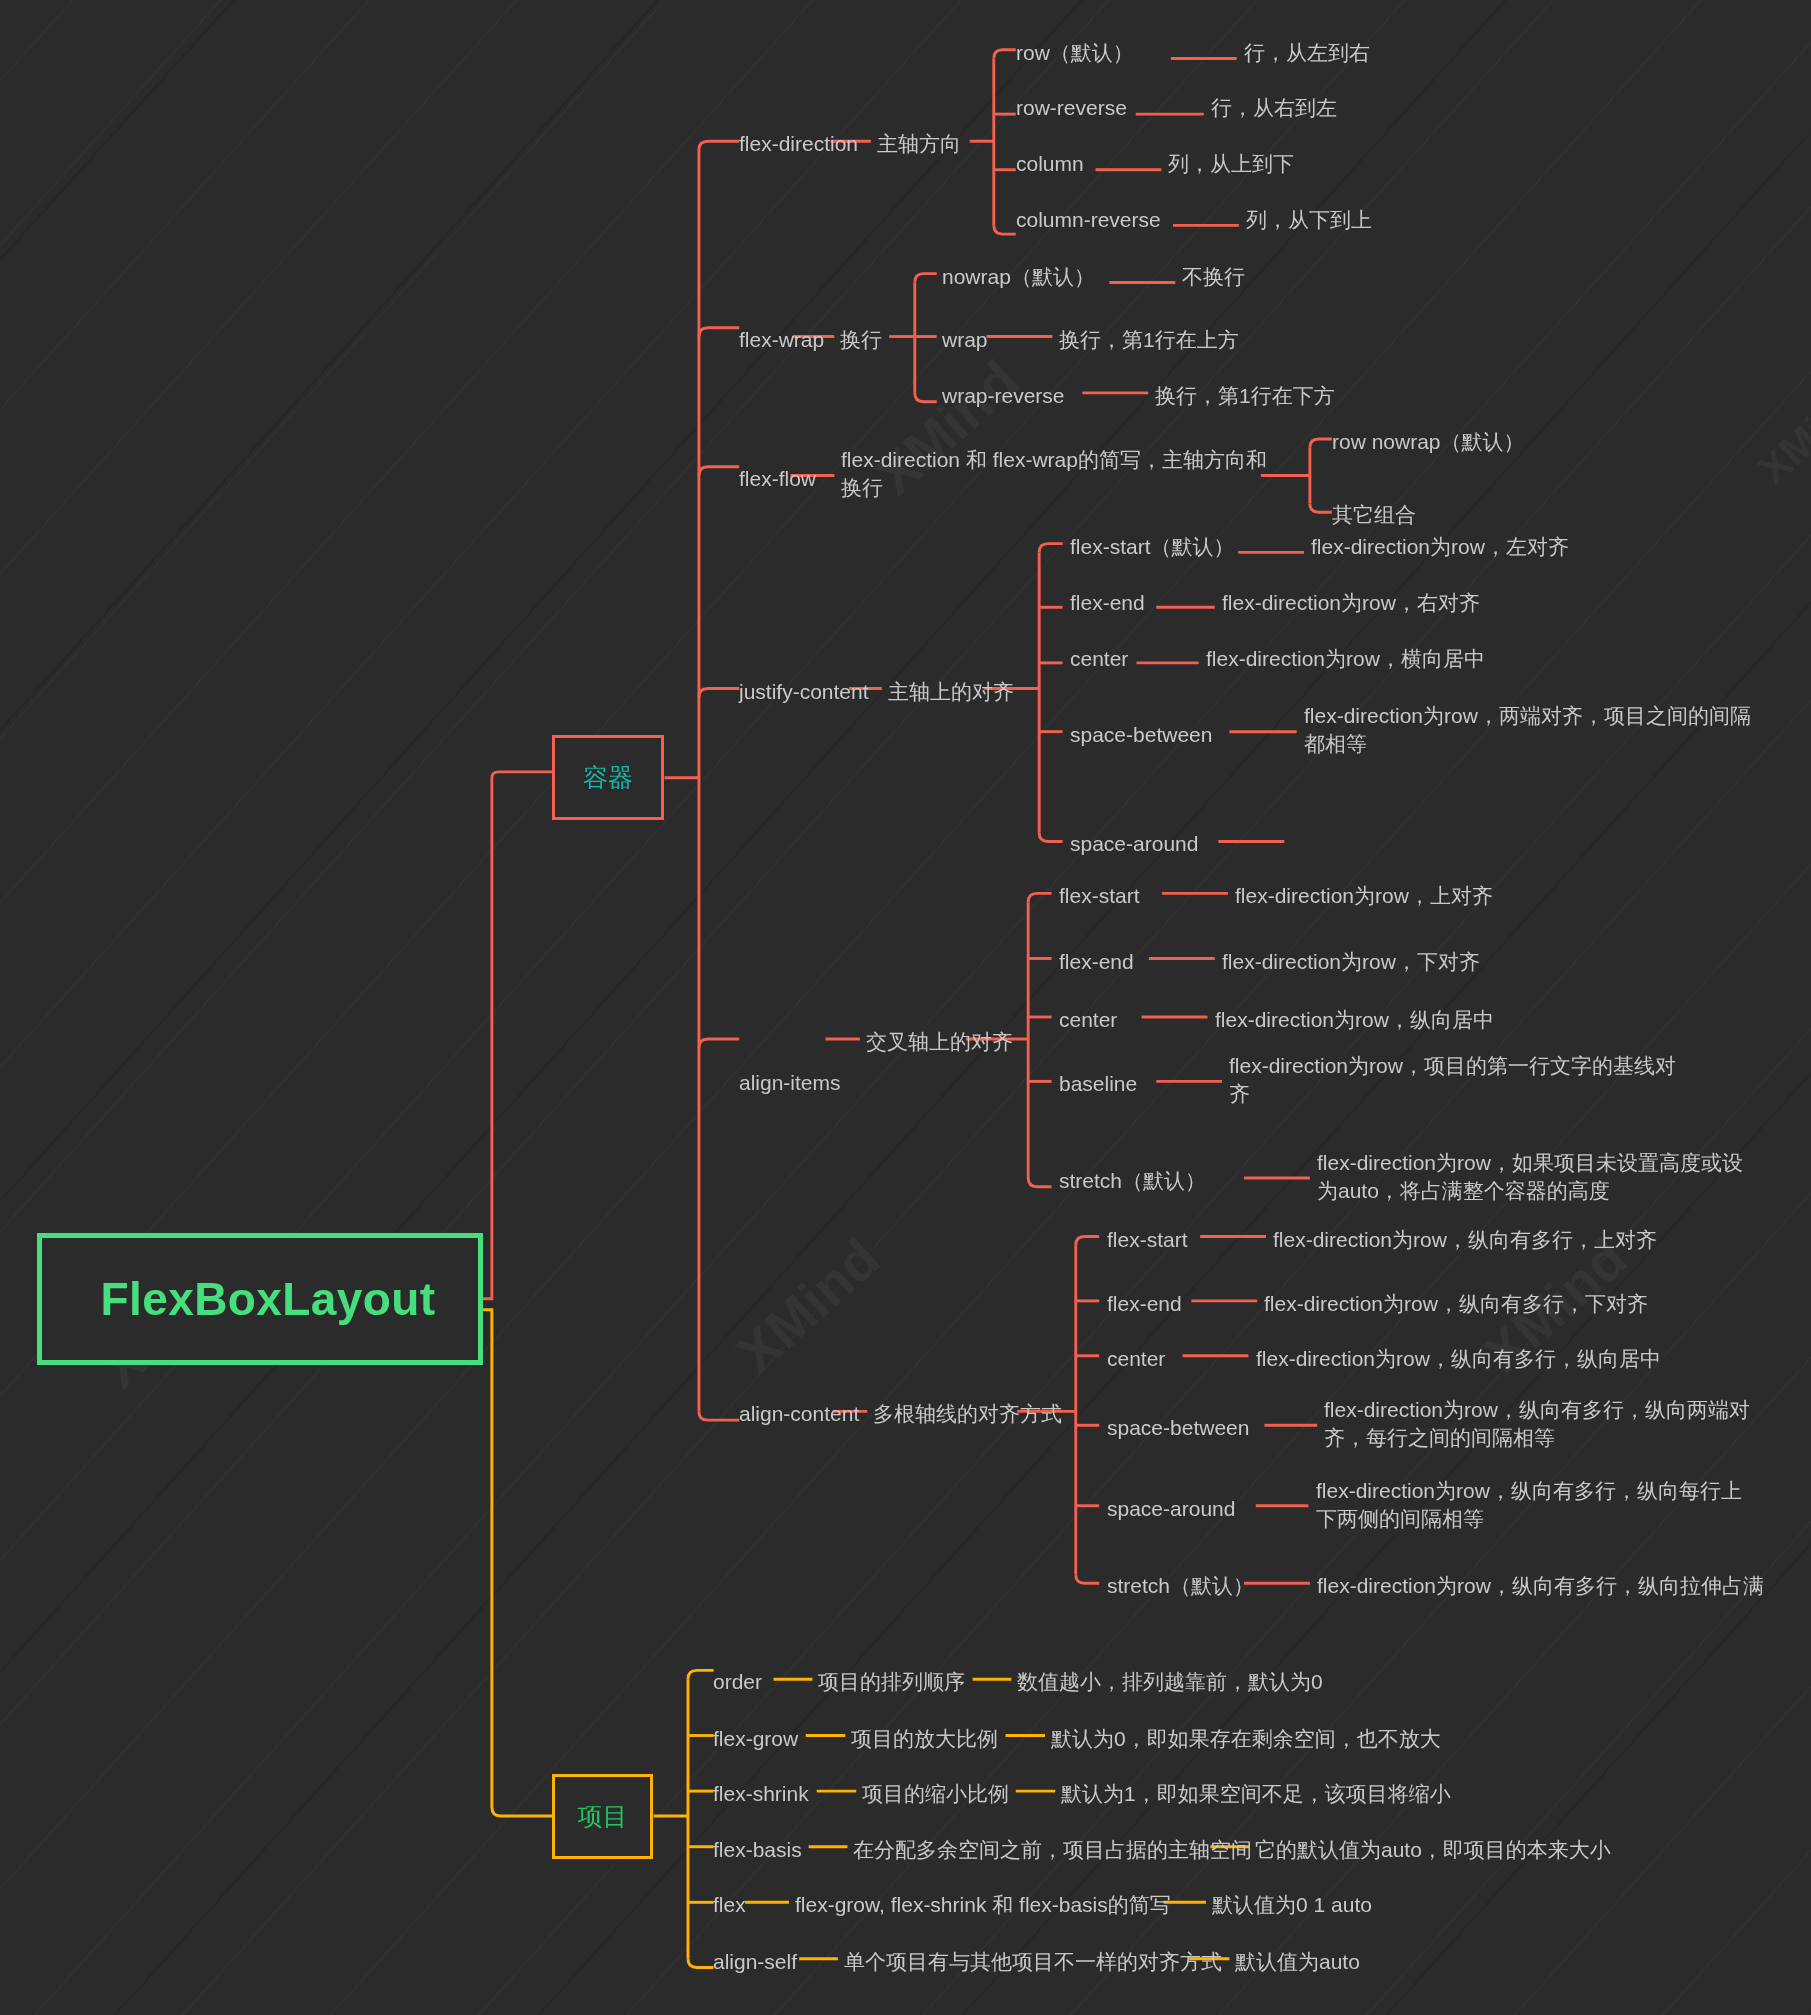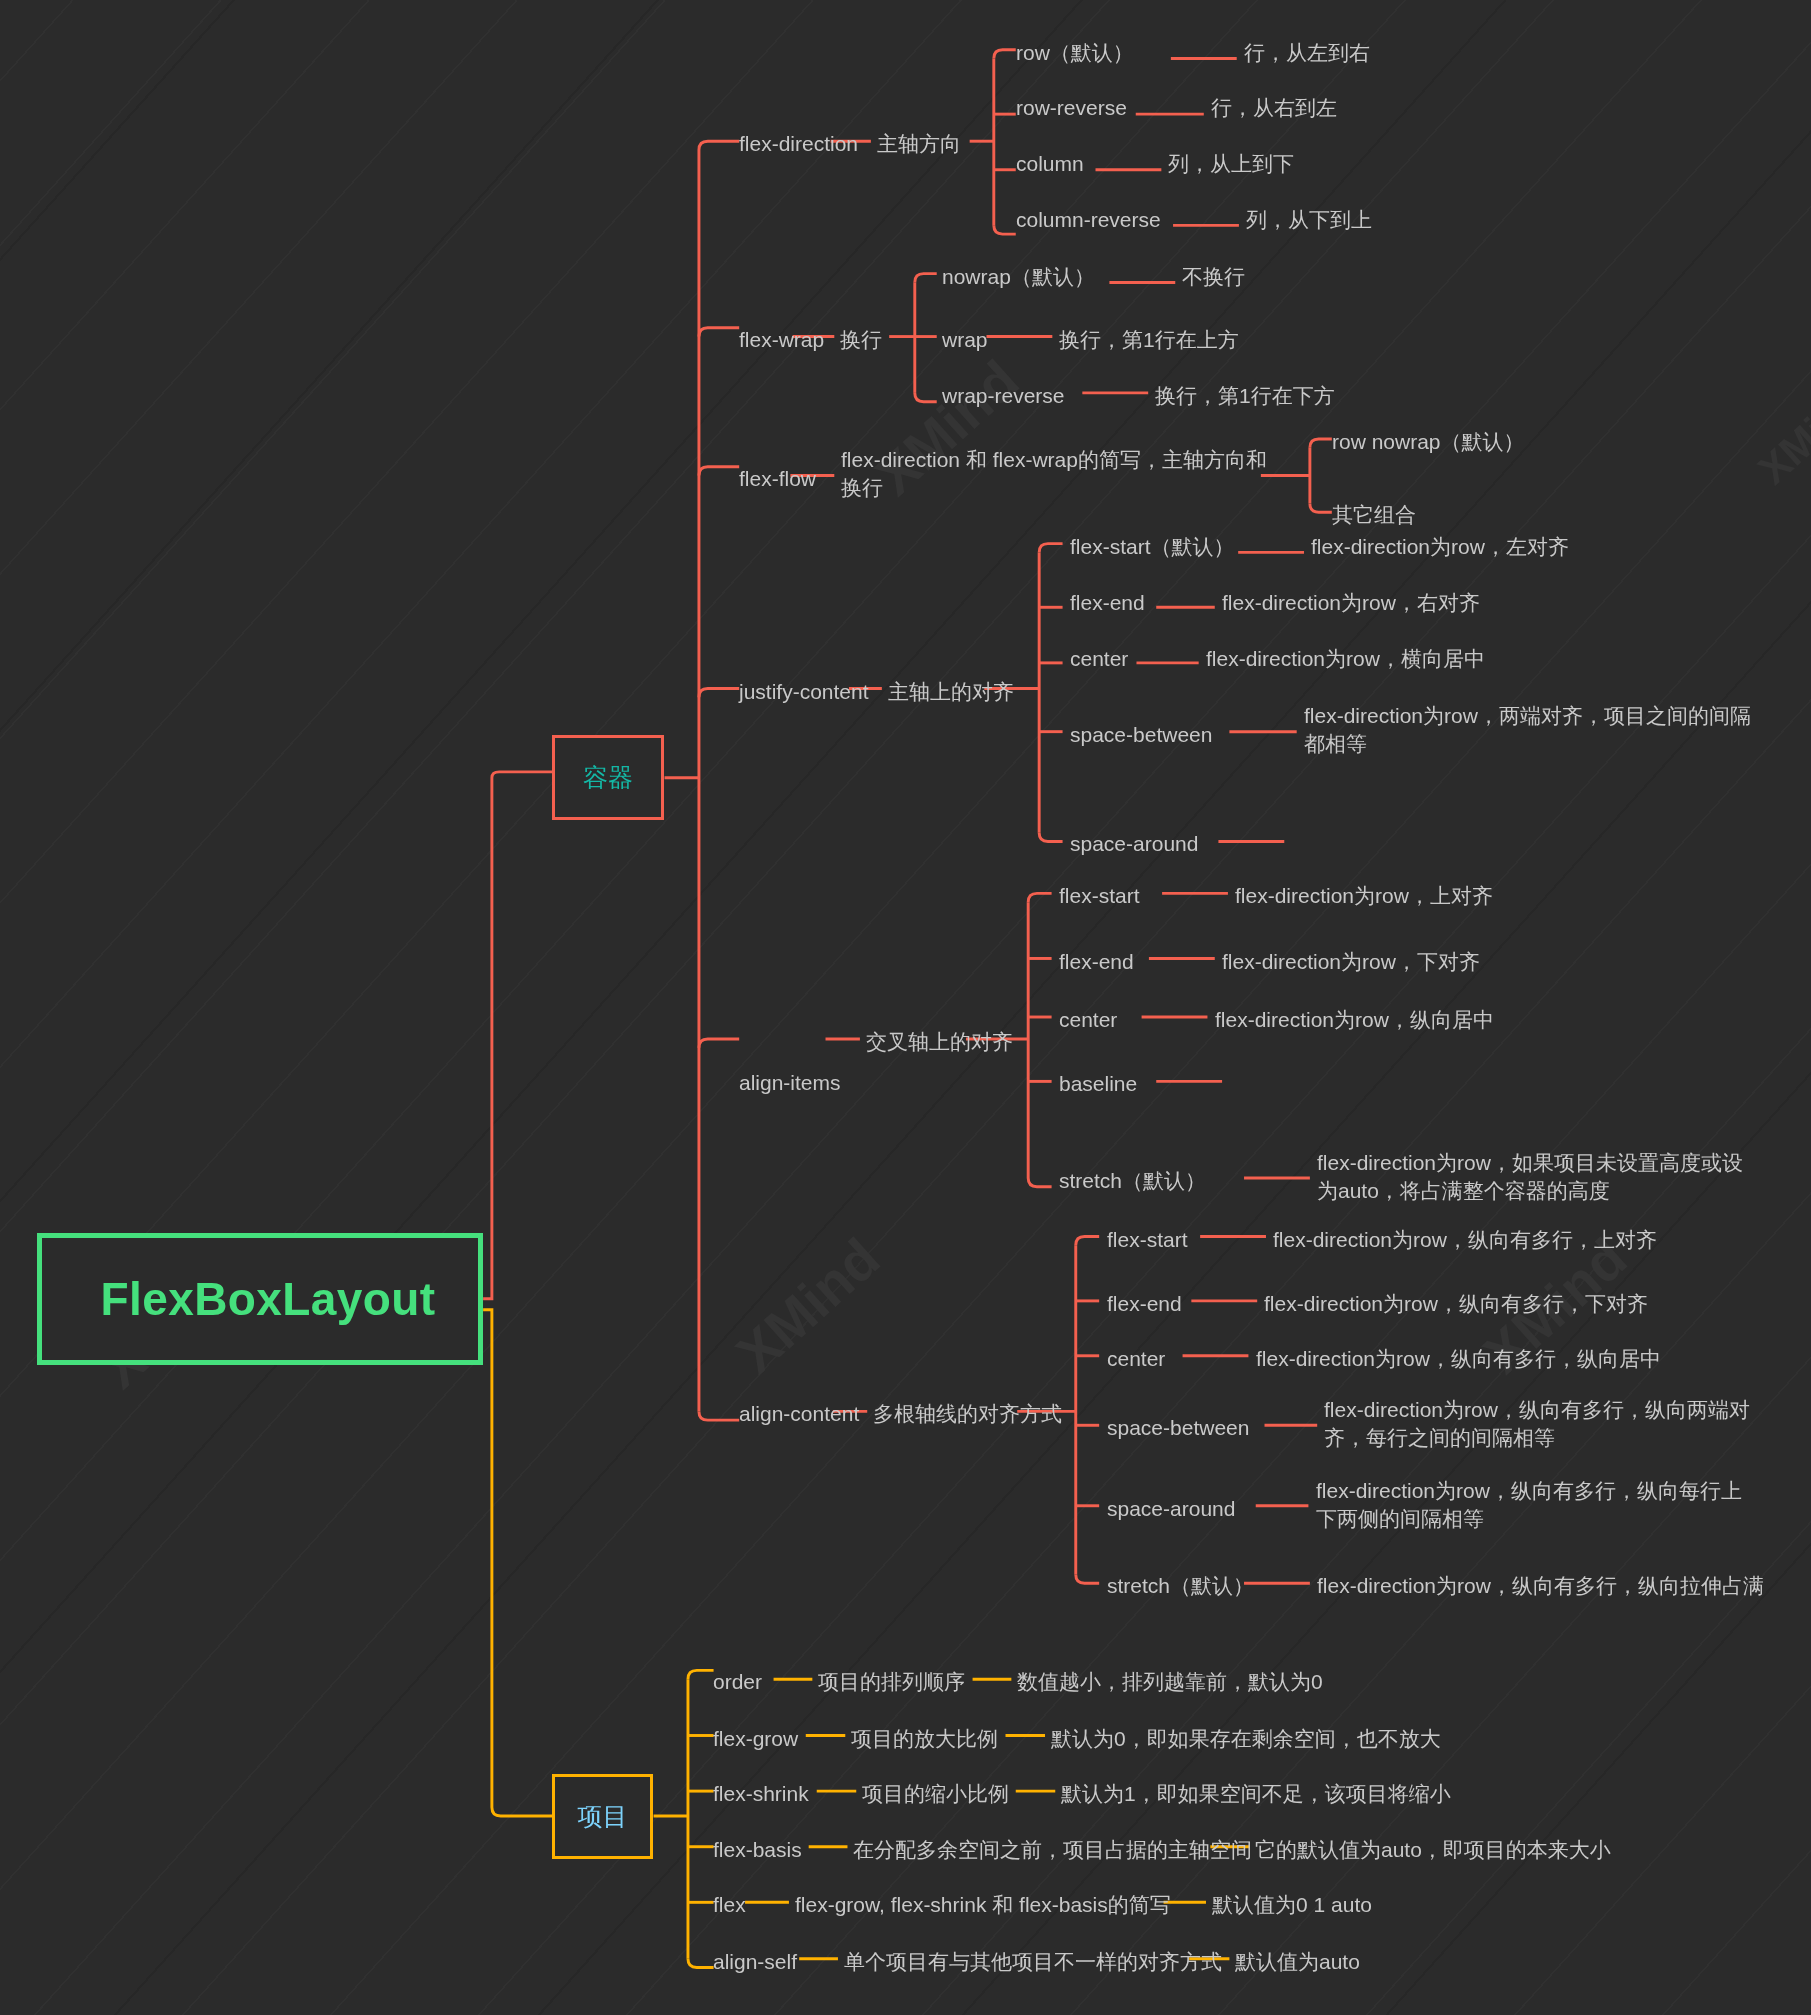--- a/index.html
+++ b/index.html
@@ -27,21 +27,21 @@
 
   .boxnode {
     position:absolute; display:flex; align-items:center; justify-content:center;
     background:#2b2b2b;
   }
   .root-box {
     border:5.1px solid #45e07d; color:#45e07d;
     font-size:46px; font-weight:bold; letter-spacing:0.4px;padding-left:16px;
   }
   .cont-box { border:3.7px solid #f4604f; color:#14b8a6; font-size:25px; }
-  .item-box { border:3.7px solid #ffb200; color:#7dd3fc; font-size:25px; }
+  .item-box { border:3.7px solid #ffb200; color:#22c55e; font-size:25px; }
 
   .wmlogo {
     position:absolute; color:#343434; font-weight:bold; pointer-events:none;
     transform:rotate(-42deg); transform-origin:center; user-select:none;
   }
 </style>
 </head>
 <body>
 
 <div id="canvas">
@@ -247,20 +247,21 @@
   <div class="node n-l3" style="left:1059px; top:882px;">flex-start</div>
   <div class="node n-l3" style="left:1235px; top:882px;">flex-direction为row，上对齐</div>
 
   <div class="node n-l3" style="left:1059px; top:948px;">flex-end</div>
   <div class="node n-l3" style="left:1222px; top:948px;">flex-direction为row，下对齐</div>
 
   <div class="node n-l3" style="left:1059px; top:1006px;">center</div>
   <div class="node n-l3" style="left:1215px; top:1006px;">flex-direction为row，纵向居中</div>
 
   <div class="node n-l3" style="left:1059px; top:1070px;">baseline</div>
+  <div class="node n-l3 n-wrap" style="left:1229px; top:1052px; width:454px;">flex-direction为row，项目的第一行文字的基线对齐</div>
 
   <div class="node n-l3" style="left:1059px; top:1167px;">stretch（默认）</div>
   <div class="node n-l3 n-wrap" style="left:1317px; top:1149px; width:446px;">flex-direction为row，如果项目未设置高度或设为auto，将占满整个容器的高度</div>
 
   <div class="node n-l1" style="left:739px; top:1400px;">align-content</div>
   <div class="node n-l2" style="left:873px; top:1400px;">多根轴线的对齐方式</div>
 
   <div class="node n-l3" style="left:1107px; top:1226px;">flex-start</div>
   <div class="node n-l3" style="left:1273px; top:1226px;">flex-direction为row，纵向有多行，上对齐</div>
 

